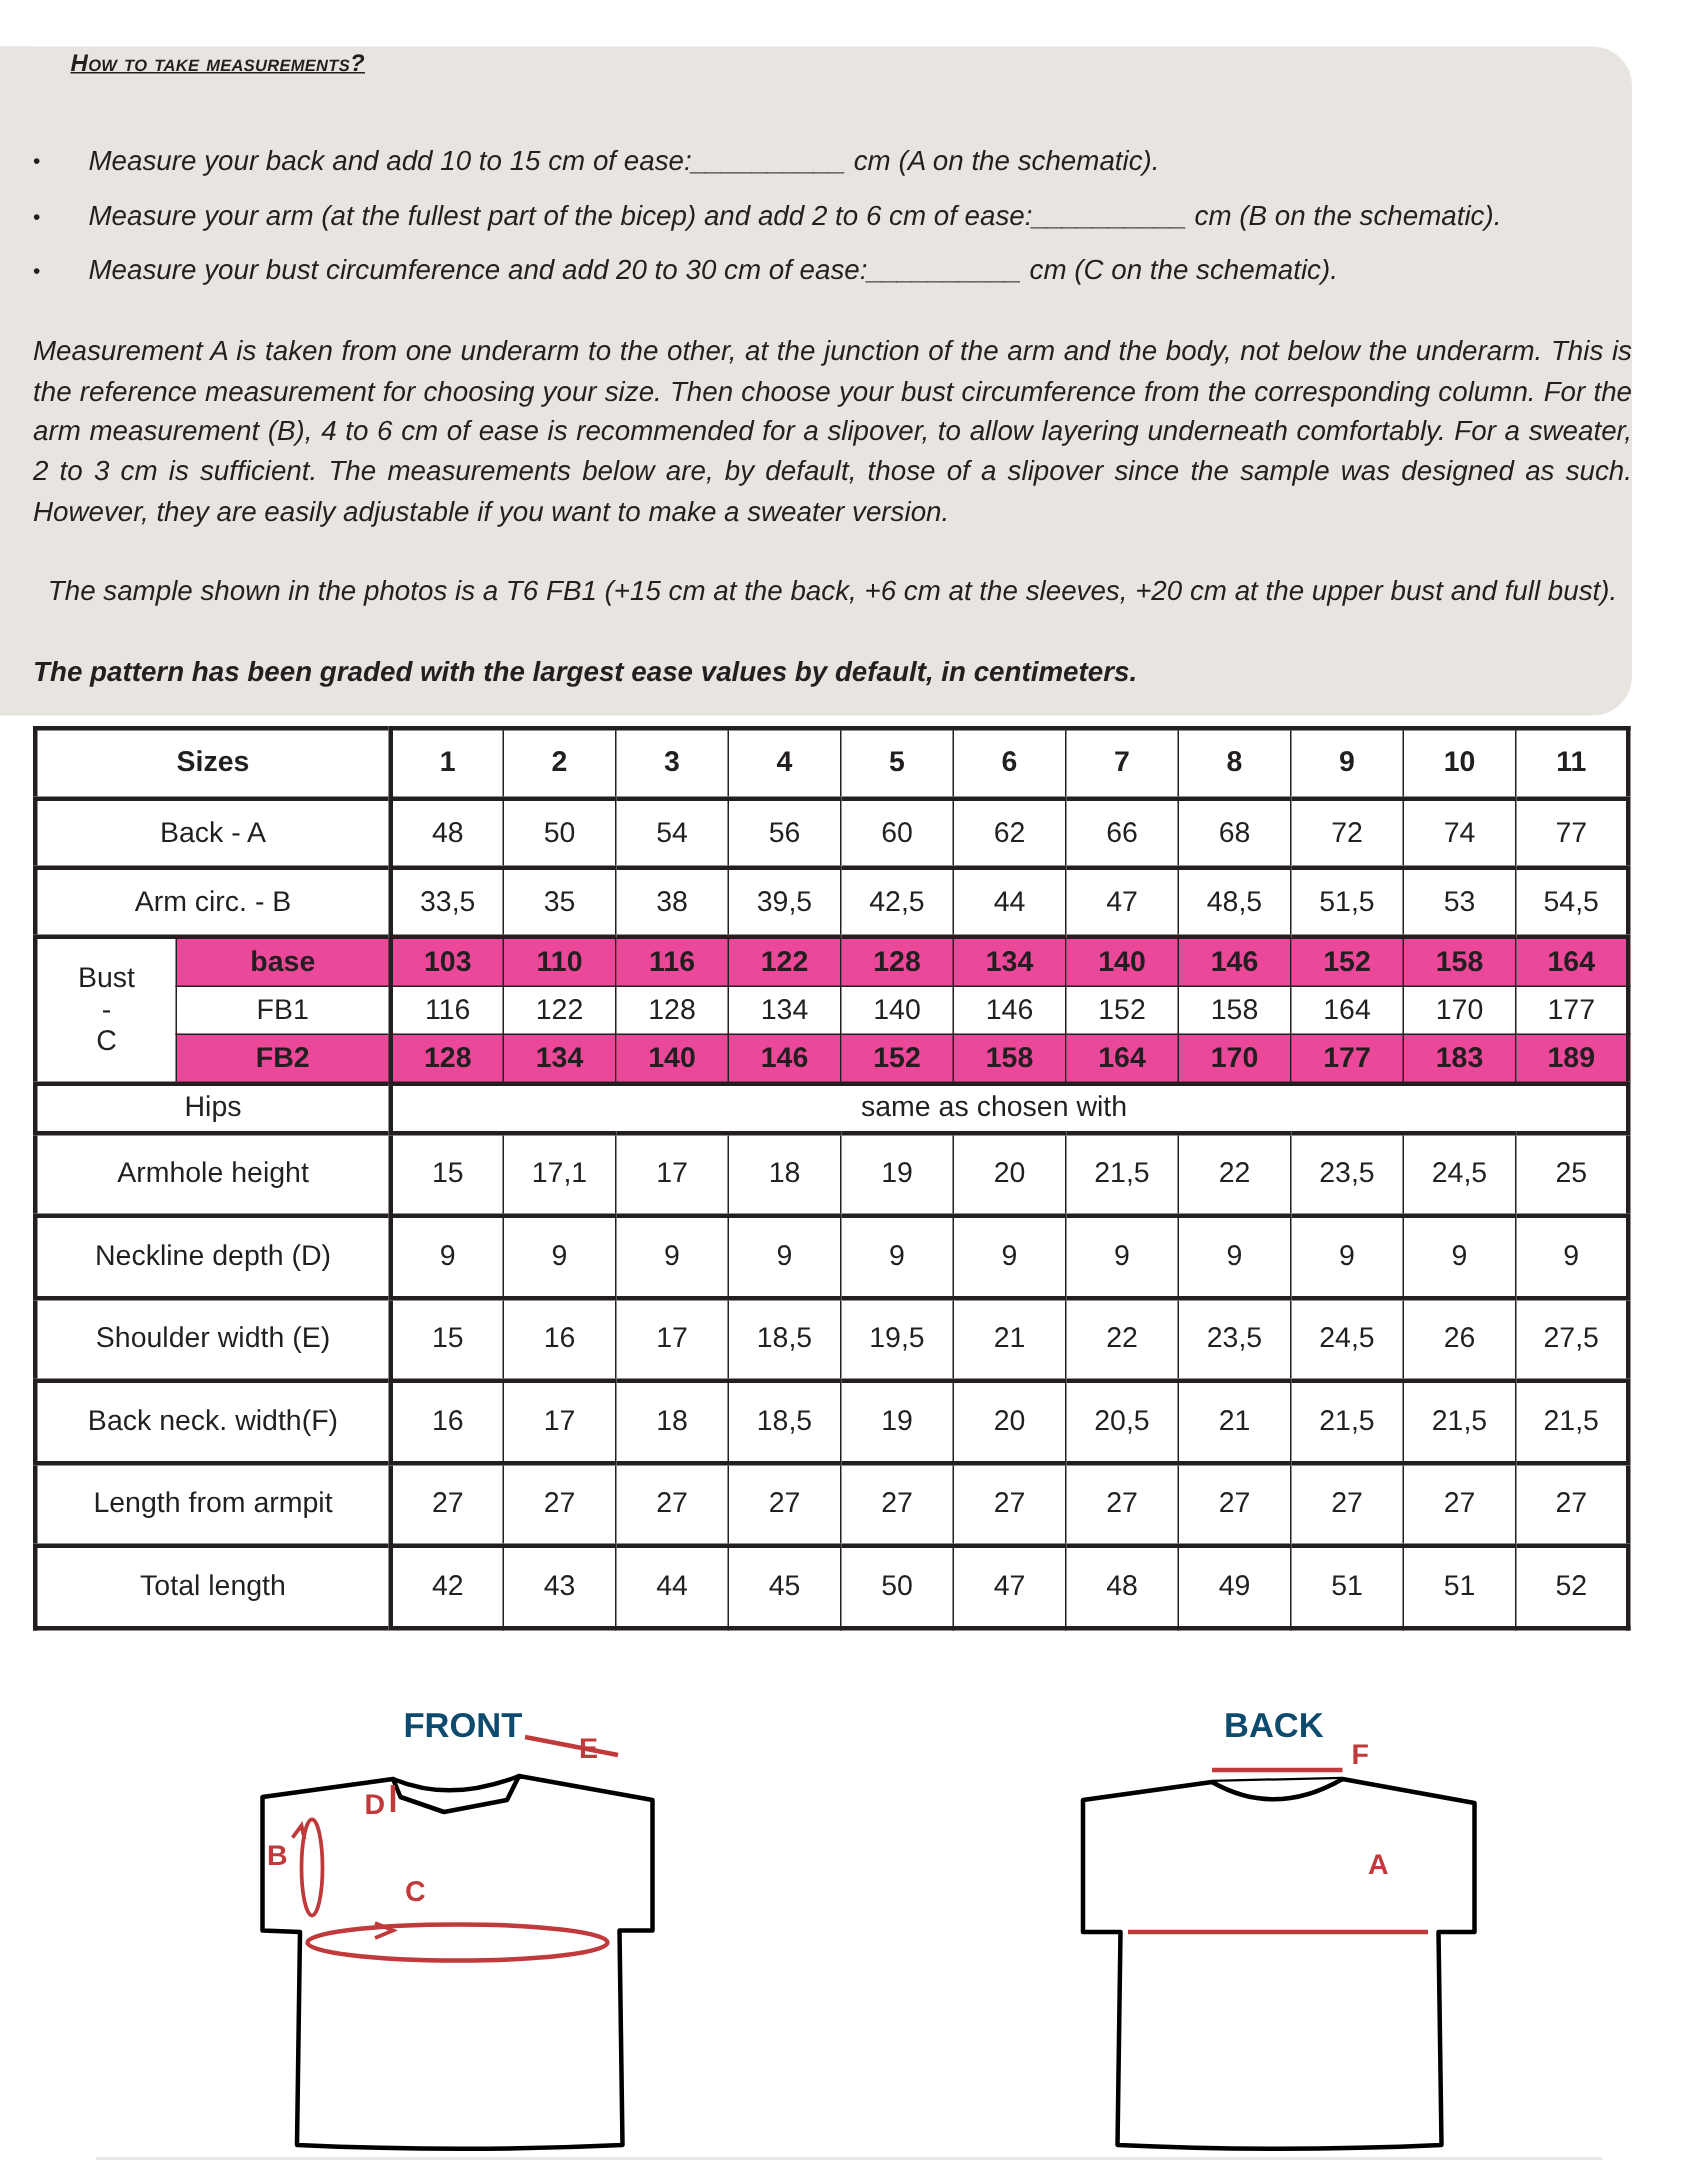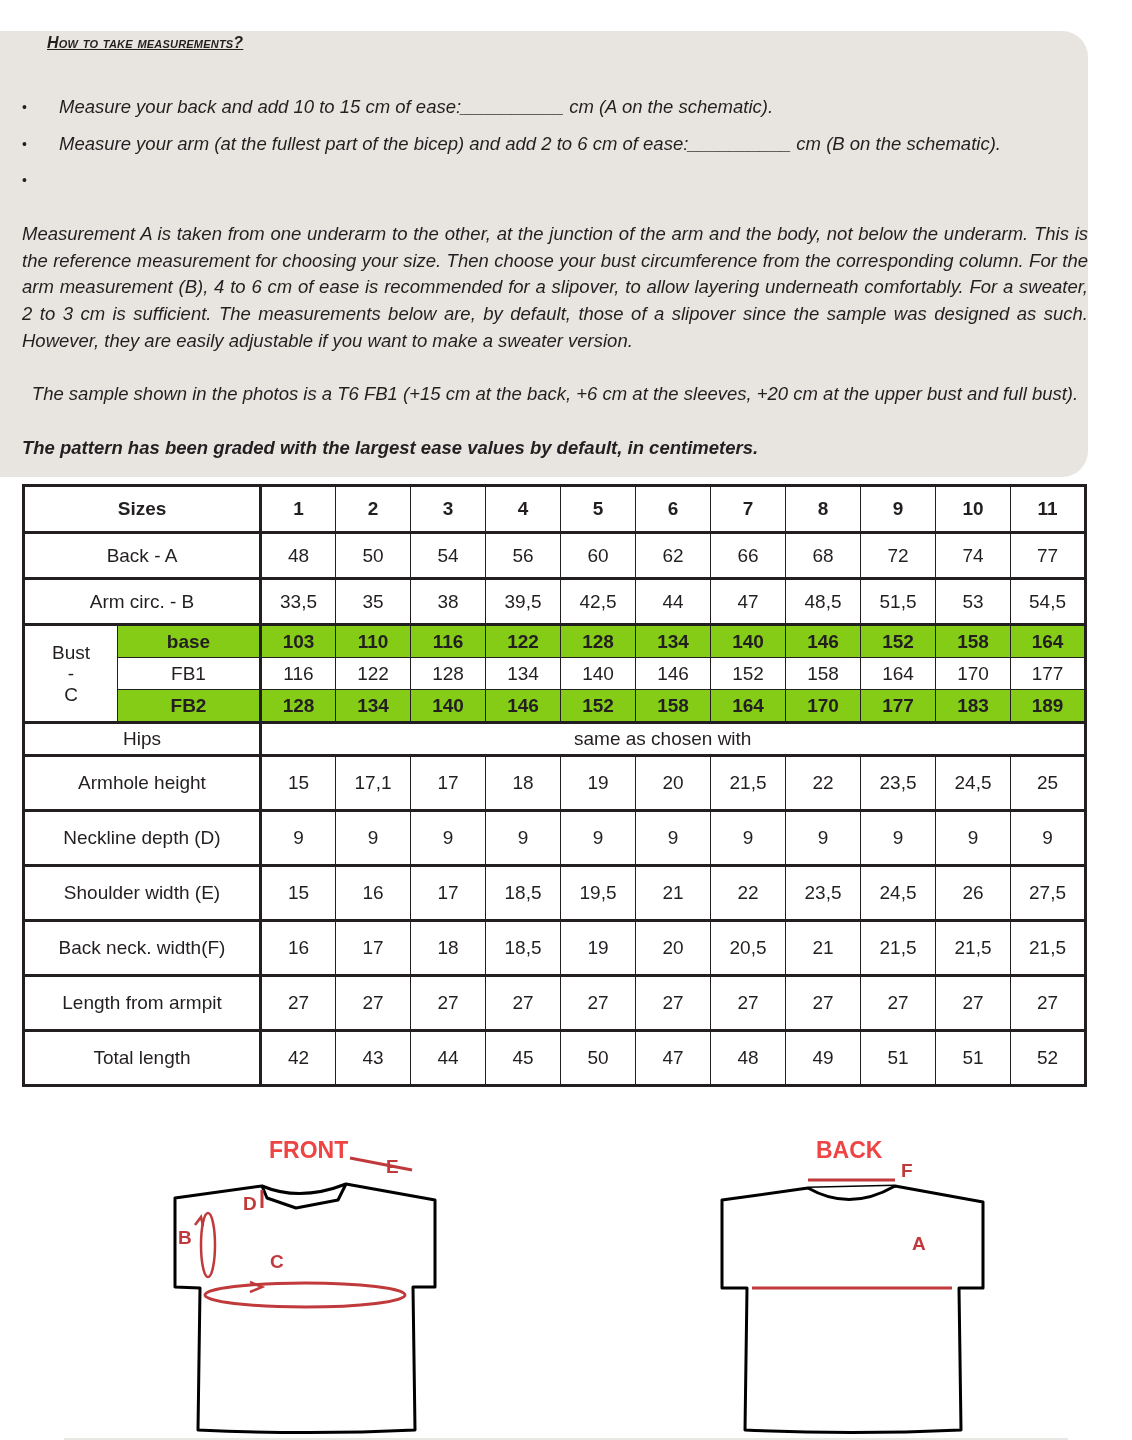--- a/index.html
+++ b/index.html
@@ -34,30 +34,30 @@
 
   table.sizes {
     position: absolute; left: 22px; top: 484px; width: 1065px; border-collapse: collapse;
     font-size: 19px; text-align: center; table-layout: fixed;
   }
   table.sizes td { border: 1.5px solid #231f20; padding: 0; }
   table.sizes tr.thick td { border-top: 3px solid #231f20; }
   table.sizes td.lcol { border-right: 3px solid #231f20; }
   table.sizes { border: 3px solid #231f20; }
   .bold { font-weight: bold; }
-  .shade { background: #84cc16; }
+  .shade { background: #ec4899; }
   .r-head td { height: 44px; font-weight: bold; }
   .r-std td { height: 43px; }
   .r-bust td { height: 31px; }
   .r-hips td { height: 30px; }
   .r-big td { height: 52px; }
   .hips-val { text-align: left; padding-left: 312px !important; }
 
   .diagram-label {
-    position: absolute; font-weight: bold; font-size: 23px; color: #ef4444;
+    position: absolute; font-weight: bold; font-size: 23px; color: #0c4a6e;
   }
   .red-label { position: absolute; color: #c0393b; font-weight: bold; font-size: 19px; }
   .footer-line {
     position: absolute; left: 64px; top: 1438px; width: 1004px; height: 2px; background: #e9e7e3;
   }
 </style>
 </head>
 <body>
 
 <div class="panel-clip"></div>
@@ -69,20 +69,21 @@
   <div class="bullet">
     <span class="dot">•</span>
     <span class="txt">Measure your back and add 10 to 15 cm of ease:__________ cm (A on the schematic).</span>
   </div>
   <div class="bullet">
     <span class="dot">•</span>
     <span class="txt">Measure your arm (at the fullest part of the bicep) and add 2 to 6 cm of ease:__________ cm (B on the schematic).</span>
   </div>
   <div class="bullet">
     <span class="dot">•</span>
+    <span class="txt">Measure your bust circumference and add 20 to 30 cm of ease:__________ cm (C on the schematic).</span>
   </div>
 </div>
 
 <div class="para p1">Measurement A is taken from one underarm to the other, at the junction of the arm and the body, not below the underarm. This is the reference measurement for choosing your size. Then choose your bust circumference from the corresponding column. For the arm measurement (B), 4 to 6 cm of ease is recommended for a slipover, to allow layering underneath comfortably. For a sweater, 2 to 3 cm is sufficient. The measurements below are, by default, those of a slipover since the sample was designed as such. However, they are easily adjustable if you want to make a sweater version.</div>
 <div class="para p2">The sample shown in the photos is a T6 FB1 (+15 cm at the back, +6 cm at the sleeves, +20 cm at the upper bust and full bust).</div>
 <div class="para p3">The pattern has been graded with the largest ease values by default, in centimeters.</div>
 
 <table class="sizes">
   <colgroup>
     <col style="width:94px">

